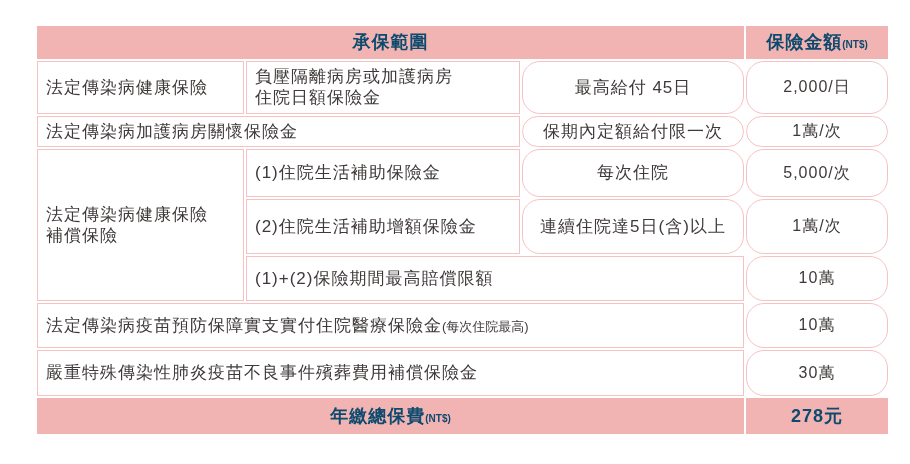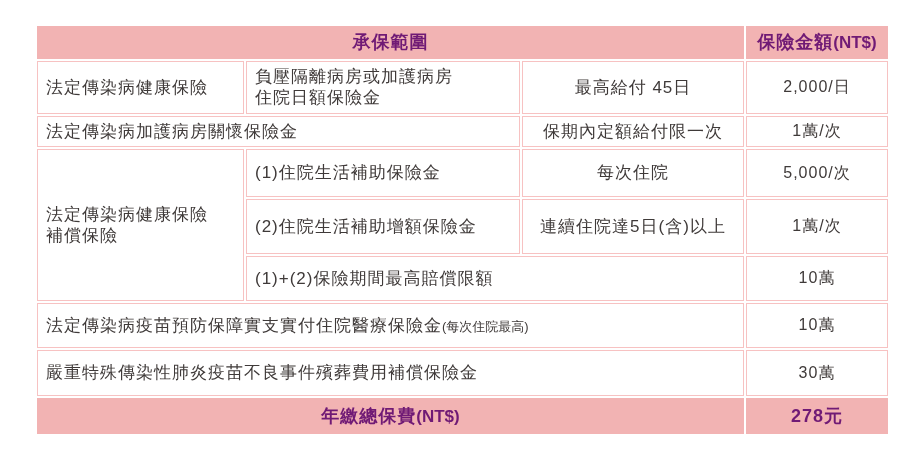--- a/index.html
+++ b/index.html
@@ -29,32 +29,32 @@
     border: 1.5px solid #f7c2c2;
     background: #ffffff;
     color: #3f3a39;
     font-size: 17px;
     letter-spacing: 1px;
     padding: 4px 8px;
     vertical-align: middle;
     line-height: 1.25;
     overflow: hidden;
   }
-  td.center { text-align: center; padding: 4px 2px; }
+  td.center { text-align: center; padding: 4px 2px; border-radius: 18px; }
   tr.hdr td, tr.ftr td {
     background: #f2b3b3;
     border: 1.5px solid #f2b3b3;
-    color: #701a75;
+    color: #0c4a6e;
     font-weight: bold;
     font-size: 18px;
     text-align: center;
     margin-top: 28px;
   }
   .small {
-    font-size: 17px;
+    font-size: 10px;
     letter-spacing: 0;
   }
   .note {
     font-size: 13px;
     letter-spacing: 0;
   }
   .amount { font-size: 16px; }
 </style>
 </head>
 <body>

